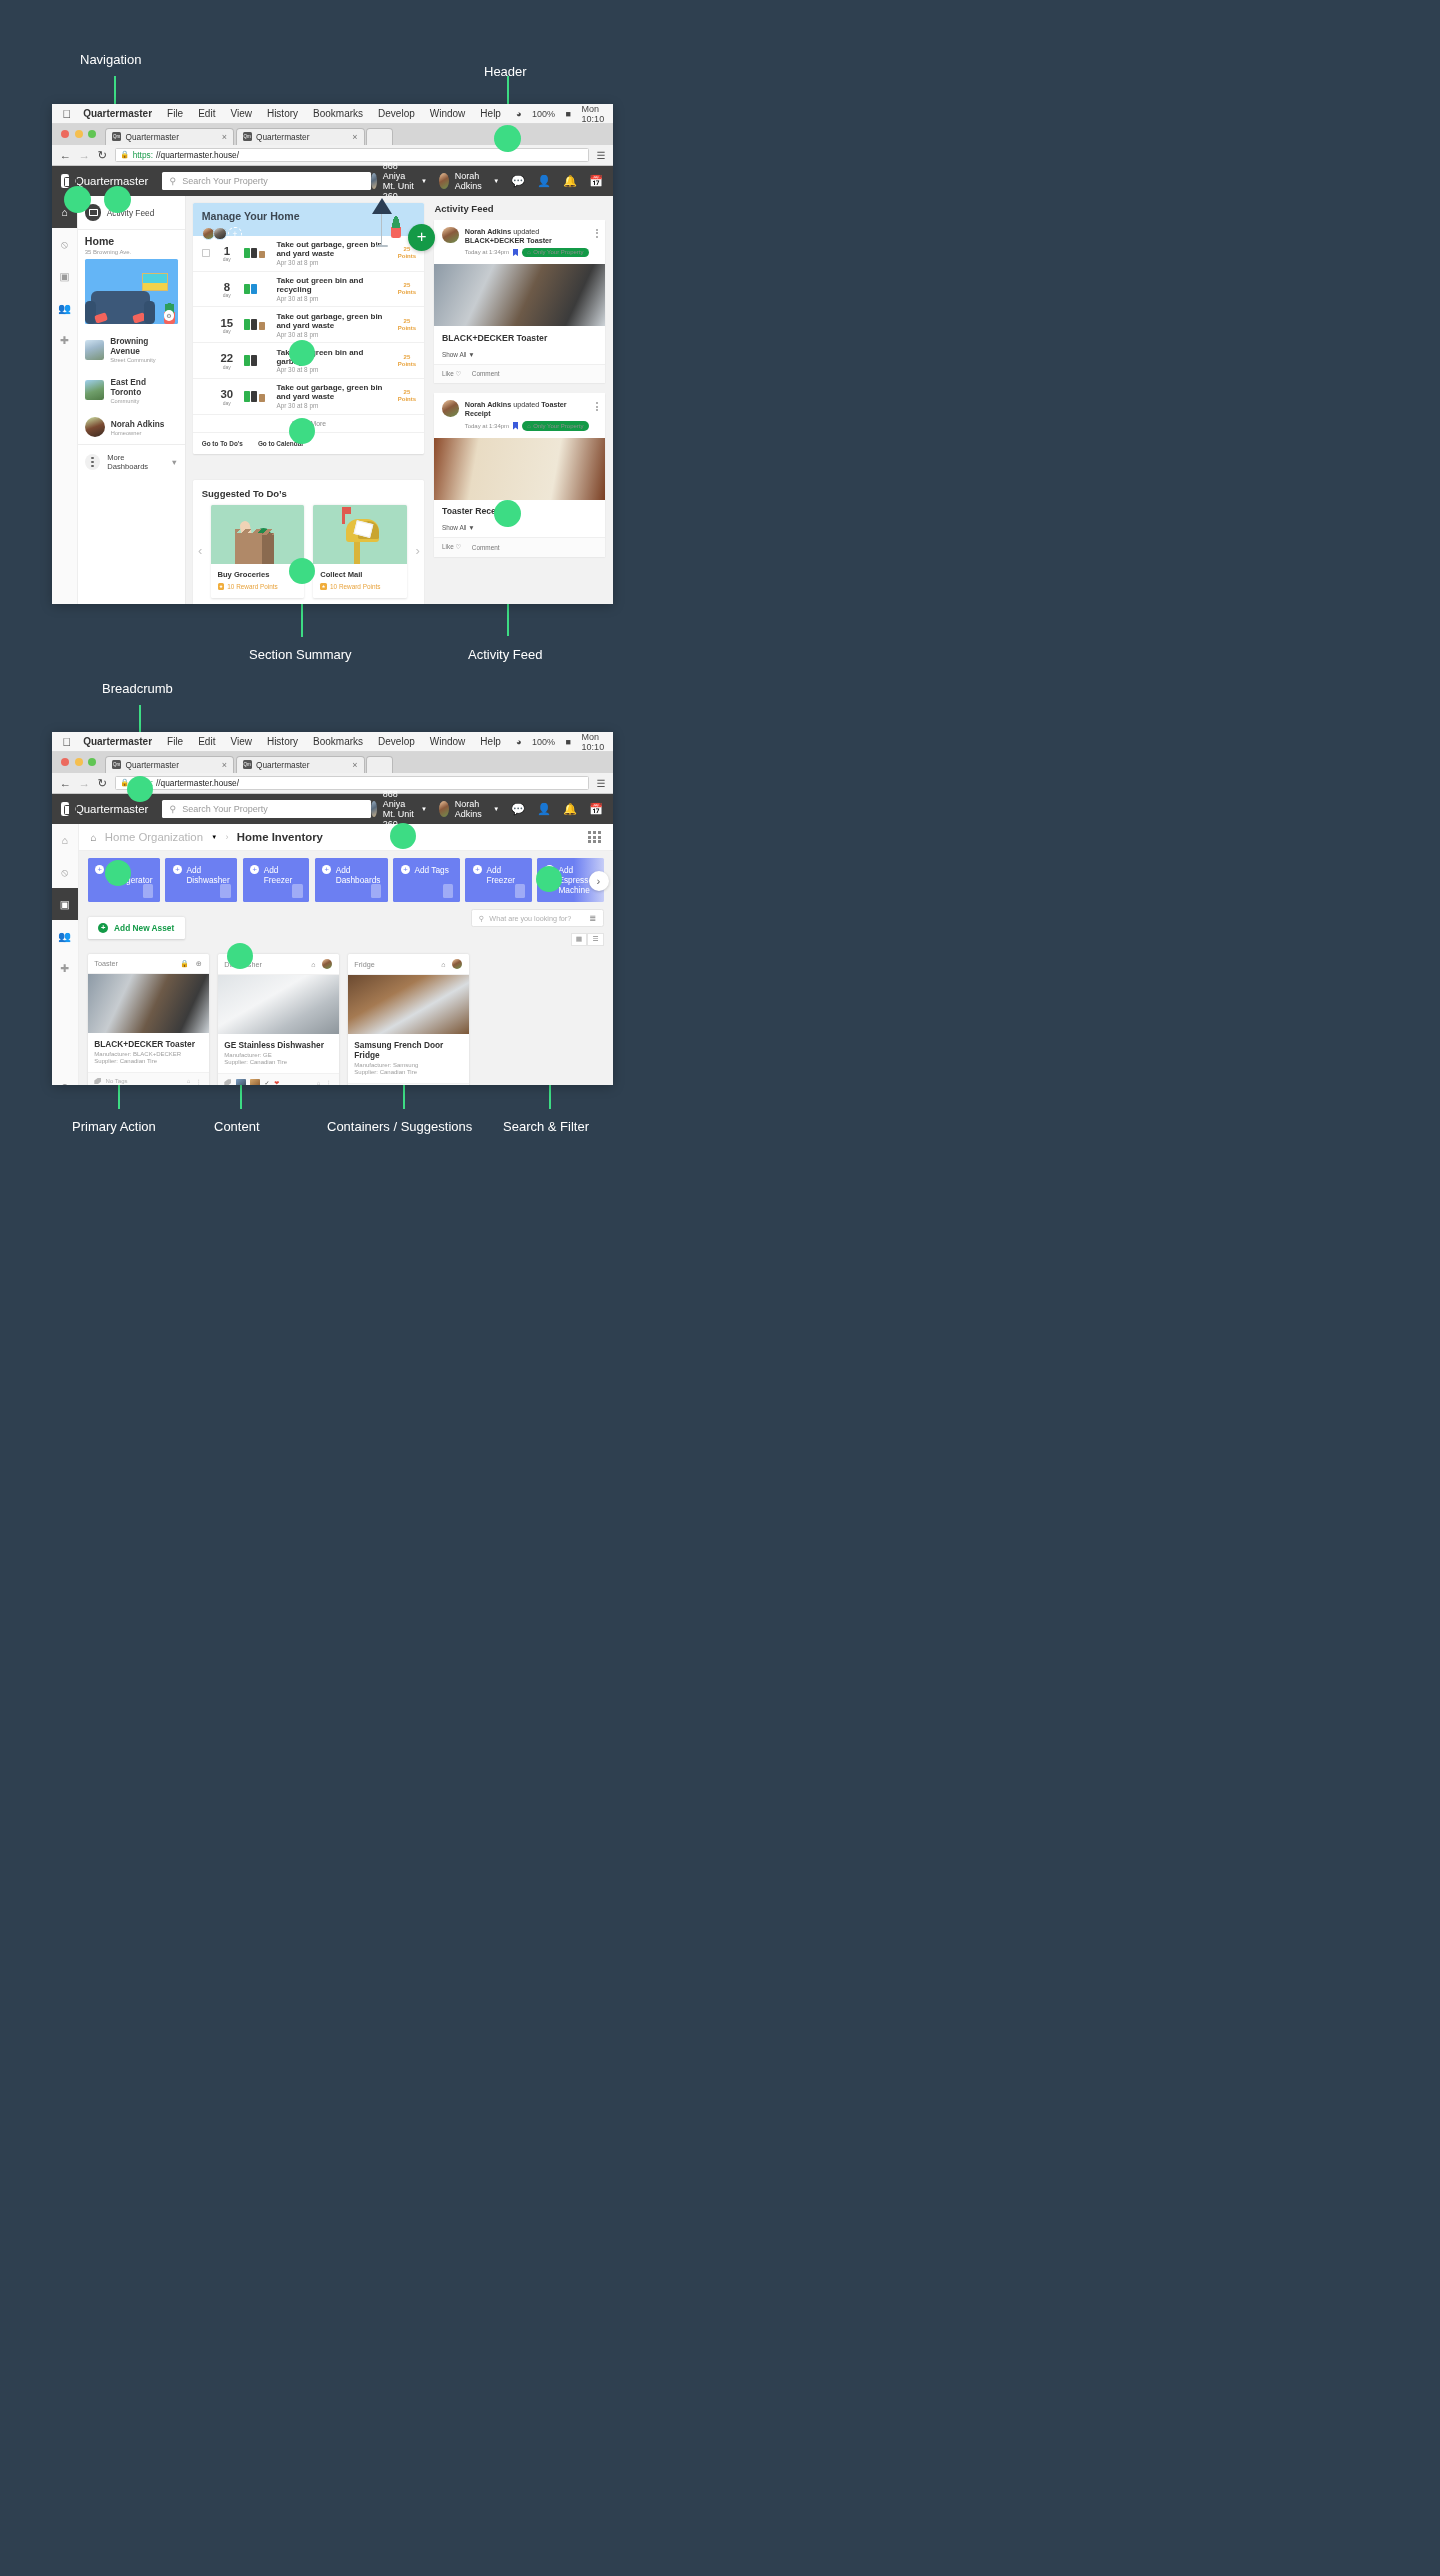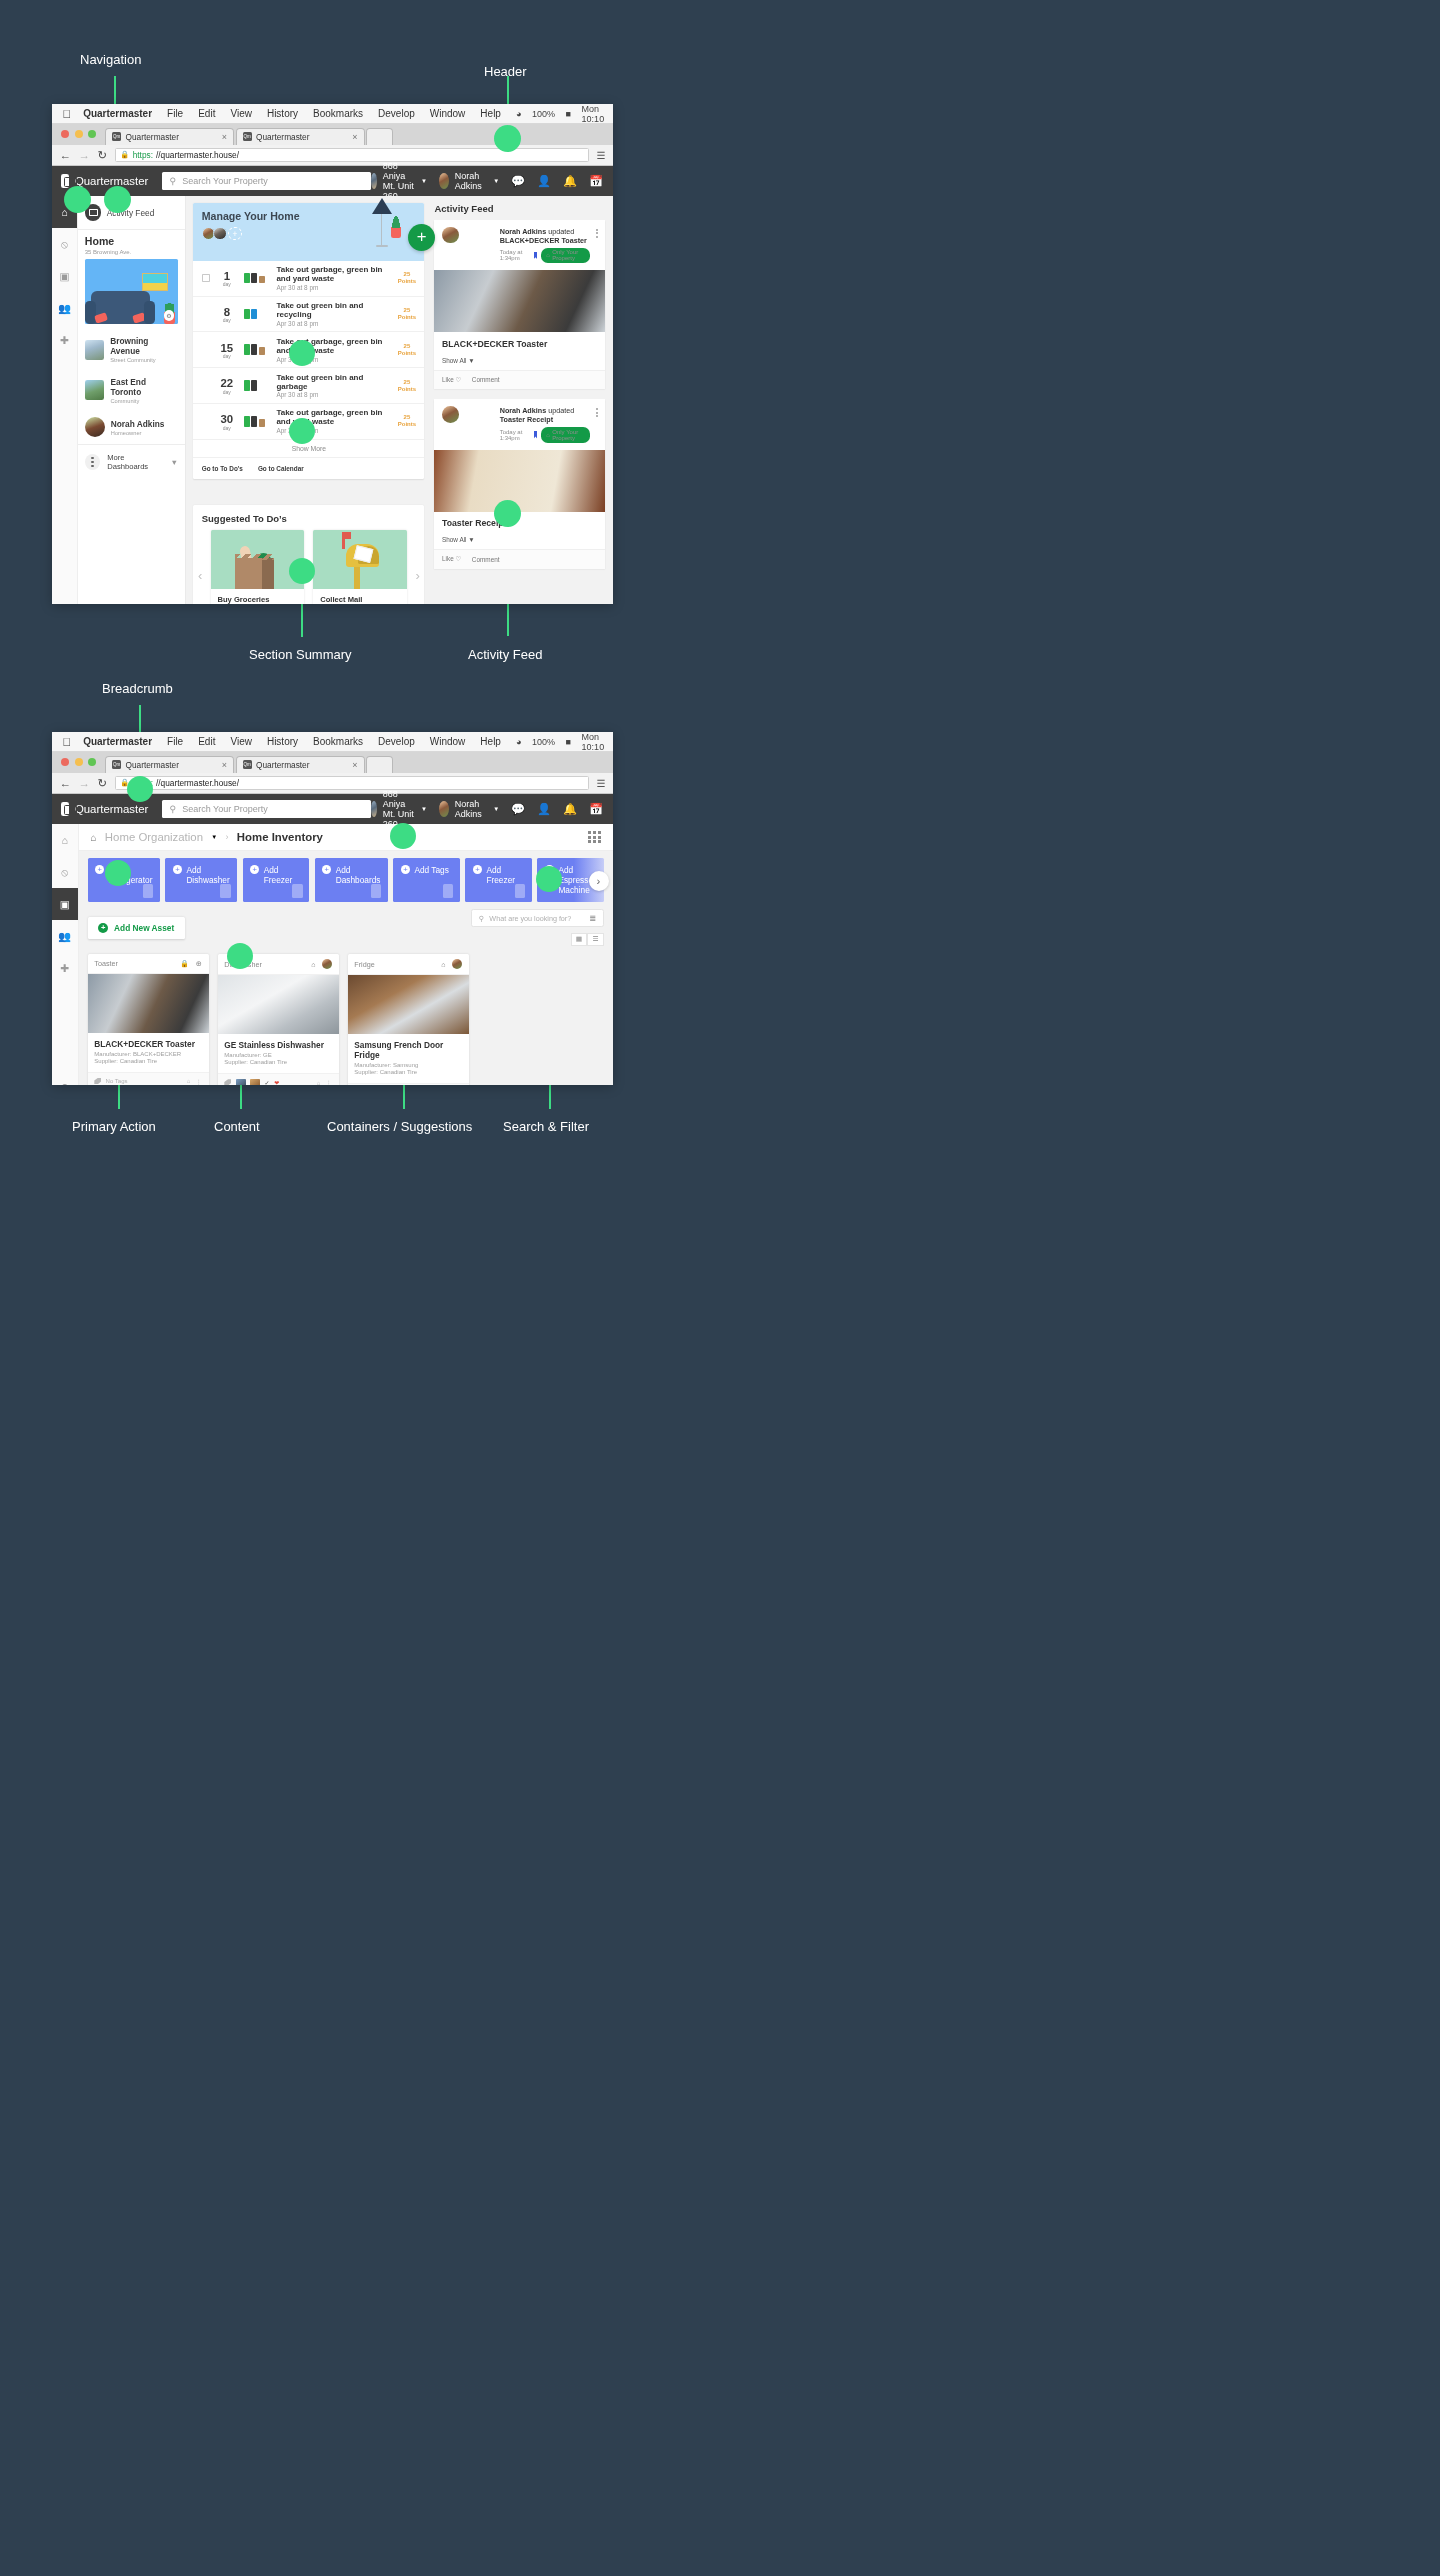--- a/index.html
+++ b/index.html
@@ -113,21 +113,21 @@
   .dots3 i{ width:2.3px;height:2.3px;background:#666;border-radius:50%;display:block;}
   .sp-more span{ font-size:7.6px;color:#444;}
   .sp-more .caret{ margin-left:auto; color:#999;}
 
   
   .dash{ flex:1; background:#f2f2f2; padding:6.8px 7.6px; display:flex; gap:10px; }
   .col-main{ width:231px; }
   .col-feed{ width:171px; }
   .card{ background:#fff; border-radius:1.5px; box-shadow:0 0.8px 1.5px rgba(0,0,0,.09); }
 
-  .mh-hero{ background:#bfe1f8; padding:7.6px 8.3px 0 8.3px; position:relative; height:58px; border-radius:1.5px 1.5px 0 0;}
+  .mh-hero{ background:#bfe1f8; padding:7.6px 8.3px 0 8.3px; position:relative; height:33px; border-radius:1.5px 1.5px 0 0;}
   .mh-hero h2{ font-size:10.6px; color:#3c4752; font-weight:bold;}
   .mh-avs{ display:flex; margin-top:4.5px; }
   .mh-avs .av{ width:13.6px;height:13.6px;border:1.5px solid #bfe1f8;margin-right:-2.3px;}
   .av-add{ width:13.6px;height:13.6px;border-radius:50%;border:1.1px dashed #fff;display:flex;
     align-items:center;justify-content:center;color:#fff;font-size:8.3px;margin-left:3.8px;}
   .lamp{ position:absolute; right:42px; top:4.5px; width:1.5px; height:38px; background:#b5bfc6;}
   .lamp:before{content:"";position:absolute;left:-9px;top:-9px;border-left:10px solid transparent;
     border-right:10px solid transparent;border-bottom:16.7px solid #2c3e54;}
   .lamp:after{content:"";position:absolute;left:-5.3px;bottom:-1.5px;width:12px;height:2.3px;background:#b5bfc6;border-radius:1.5px;}
   .hplant{position:absolute;right:23px;top:24px;width:10px;height:11.4px;background:#f4645c;border-radius:0 0 2.3px 2.3px;}
@@ -178,21 +178,21 @@
   .mpost{position:absolute;left:41px;top:35px;width:6px;height:26px;background:#d9b43a;}
   .mflag{position:absolute;left:29px;top:1.5px;width:2.3px;height:16.7px;background:#e05a4f;}
   .mflag:before{content:"";position:absolute;left:0;top:0;width:9px;height:6.8px;background:#e05a4f;}
   .menv{position:absolute;left:42px;top:16.7px;width:16.7px;height:13.6px;background:#fff;transform:rotate(14deg);border:0.8px solid #eee;}
 
   
   .feedhead{ font-size:9.5px;color:#333;font-weight:bold;margin-bottom:6px;}
   .post{ background:#fff; box-shadow:0 0.8px 1.5px rgba(0,0,0,.1); margin-bottom:10px;}
   .phead{ display:flex; gap:6px; padding:6.8px 7.6px; align-items:flex-start;}
   .phead .av{ width:16.7px;height:16.7px;flex:none;}
-  .ptxt{ flex:1;margin-left:35px;}
+  .ptxt{ flex:1;}
   .ptitle{ font-size:7.2px;color:#333;}
   .ptitle b{ font-weight:bold;}
   .pmeta{ display:flex;align-items:center;gap:3.8px;margin-top:3px;}
   .pmeta span{ font-size:6px;color:#8e8e8e;}
   .bookmark{ width:5.3px;height:7.6px;background:#3b5bdb;clip-path:polygon(0 0,100% 0,100% 100%,50% 72%,0 100%);}
   .badge{ background:#139a47;color:#fff;font-size:5px;border-radius:6.8px;padding:1.9px 5.3px;display:flex;align-items:center;gap:2.3px;}
   .kebab{ display:flex;flex-direction:column;gap:1.5px;align-items:center;padding-top:2.3px;}
   .kebab i{width:1.9px;height:1.9px;background:#9a9a9a;border-radius:50%;display:block;}
   .pimg{ height:62px; background-size:cover; background-position:center;}
   .img-toaster{ background:linear-gradient(115deg,#8d9aa6 0%,#c7ccd0 30%,#6d5a48 55%,#3b3b3b 80%,#cdd3d8 100%);}

